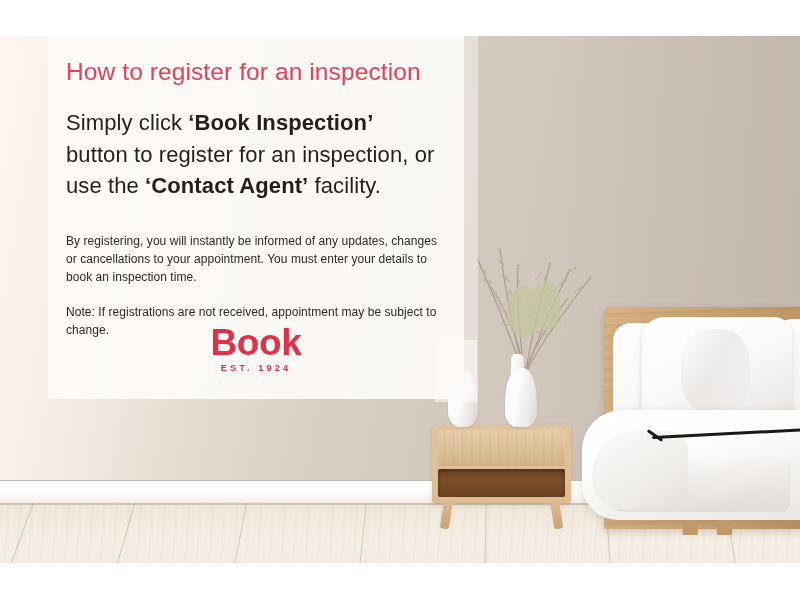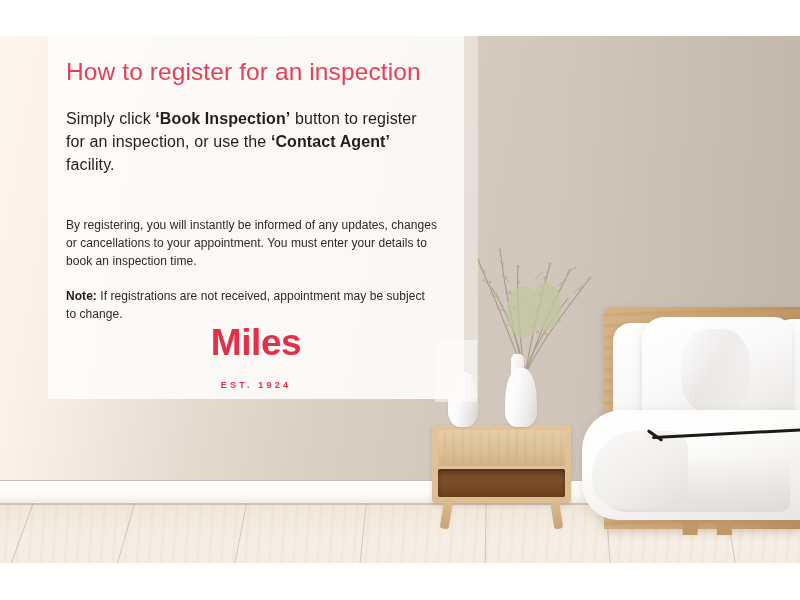--- a/index.html
+++ b/index.html
@@ -313,57 +313,57 @@
   h1#headline {
     margin: 0 0 20px 0;
     font-size: 24.5px;
     font-weight: 400;
     letter-spacing: 0.1px;
     color: #e4405a;
     line-height: 1.18;
   }
 
   .lead {
-    margin: 0 0 40px 0;
-    font-size: 16px;
+    margin: 0 0 30px 0;
+    font-size: 22px;
     font-weight: 400;
     color: #221f1d;
     line-height: 1.44;
     letter-spacing: 0.1px;
   }
   .lead b { font-weight: 700; }
 
   .body-copy {
     margin: 0 0 16px 0;
     font-size: 12px;
     font-weight: 400;
     color: #2c2926;
     line-height: 1.52;
     letter-spacing: 0.05px;
   }
-  .body-copy.note b { font-weight: 700; color: #1e1c1a; }
+  .body-copy.note b { font-weight: 400; color: #1e1c1a; }
 
   
   #logo {
     position: absolute;
     left: 0;
     right: 0;
     top: 288px;
     text-align: center;
   }
   #logo-word {
     font-size: 37px;
     font-weight: 700;
     color: #e23048;
     letter-spacing: -0.4px;
     line-height: 1;
     font-family: "Liberation Sans", sans-serif;
   }
   #logo-est {
-    margin-top: 19px;
+    margin-top: 2px;
     font-size: 9px;
     font-weight: 700;
     color: #e23048;
     letter-spacing: 3.2px;
   }
 
   
   .bar {
     position: absolute;
     left: 0; width: 800px;
@@ -504,21 +504,21 @@
 
       <h1 id="headline">How to register for an inspection</h1>
 
       <p class="lead"><span>Simply click </span><b>‘Book Inspection’</b><span> button to register for an inspection, or use the </span><b>‘Contact Agent’</b><span> facility.</span></p>
 
       <p class="body-copy">By registering, you will instantly be informed of any updates, changes or cancellations to your appointment. You must enter your details to book an inspection time.</p>
 
       <p class="body-copy note"><b>Note:</b><span> If registrations are not received, appointment may be subject to change.</span></p>
 
       <div id="logo">
-        <div id="logo-word">Miles</div>
+        <div id="logo-word">Book</div>
         <div id="logo-est">EST. 1924</div>
       </div>
     </div>
 
   </div>
 
   <div class="bar top"></div>
   <div class="bar bottom"></div>
 
 </div>

